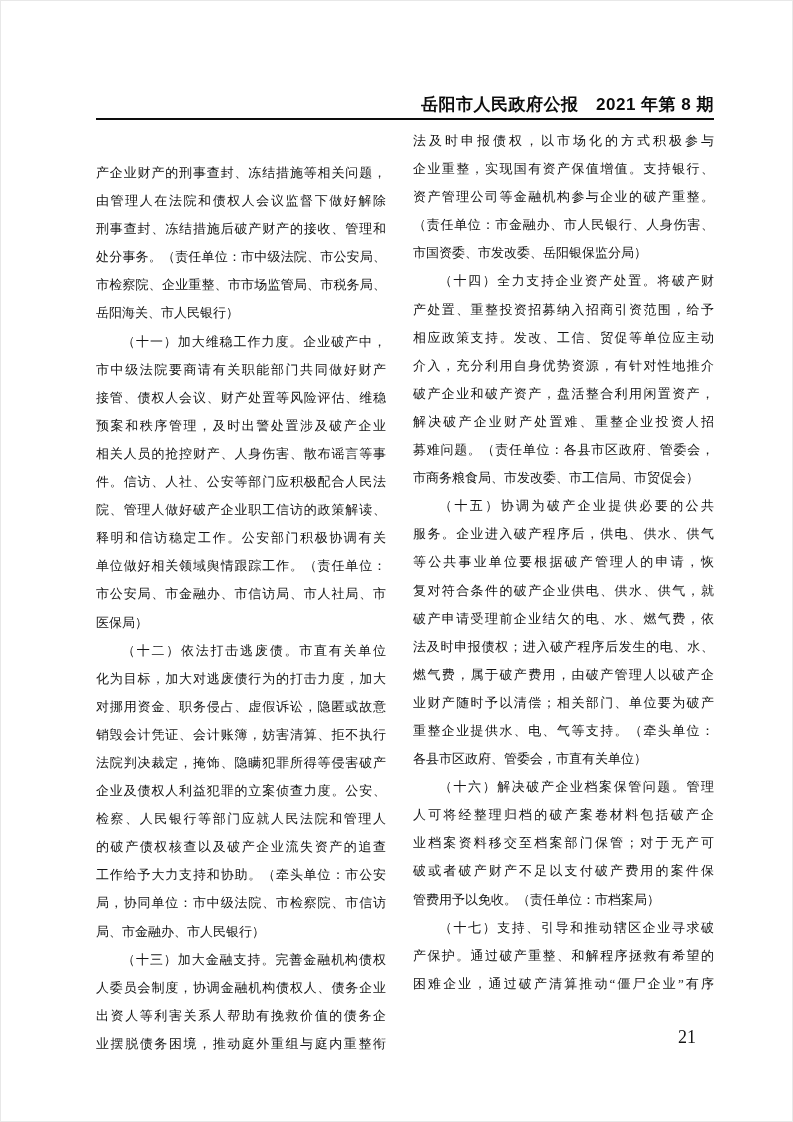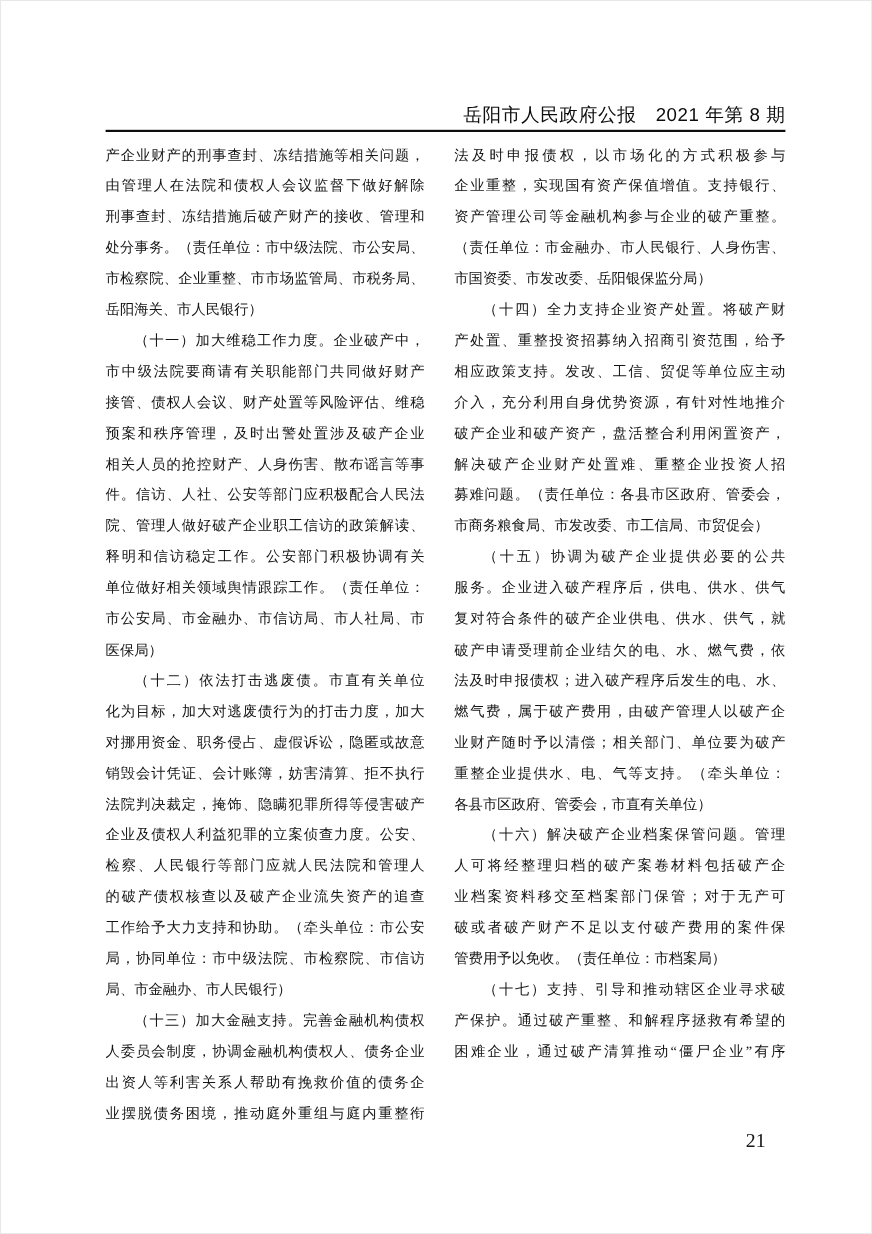--- a/index.html
+++ b/index.html
@@ -21,21 +21,21 @@
   
   .header {
     position: absolute;
     left: 95px;
     top: 94px;
     width: 618px;
   }
   .header-title {
     text-align: right;
     font-family: "Liberation Sans", "DejaVu Sans", sans-serif;
-    font-weight: normal;
+    font-weight: bold;
     font-size: 17px;
     letter-spacing: 0.5px;
     color: #0d0d0d;
     white-space: nowrap;
     line-height: 20px;
   }
   .header-rule {
     margin-top: 3px;
     height: 2px;
     background: #0d0d0d;
@@ -48,21 +48,21 @@
     top: 126px;
     width: 618px;
     display: flex;
     justify-content: space-between;
   }
   .col {
     font-size: 13px;
     line-height: 28.1px;
     color: #141414;
   }
-  .col.left  { width: 290px; }
+  .col.left  { width: 290px; margin-top: 32px; }
   .col.right { width: 301px; }
   .line {
     height: 28.1px;
     text-align: justify;
     text-align-last: justify;
     -moz-text-align-last: justify;
     white-space: nowrap;
     overflow: hidden;
   }
   .line.indent { text-indent: 2em; }
@@ -134,20 +134,21 @@
         <div class="line indent">（十四）全力支持企业资产处置。将破产财</div>
         <div class="line">产处置、重整投资招募纳入招商引资范围，给予</div>
         <div class="line">相应政策支持。发改、工信、贸促等单位应主动</div>
         <div class="line">介入，充分利用自身优势资源，有针对性地推介</div>
         <div class="line">破产企业和破产资产，盘活整合利用闲置资产，</div>
         <div class="line">解决破产企业财产处置难、重整企业投资人招</div>
         <div class="line">募难问题。（责任单位：各县市区政府、管委会，</div>
         <div class="line end">市商务粮食局、市发改委、市工信局、市贸促会）</div>
         <div class="line indent">（十五）协调为破产企业提供必要的公共</div>
         <div class="line">服务。企业进入破产程序后，供电、供水、供气</div>
+        <div class="line">等公共事业单位要根据破产管理人的申请，恢</div>
         <div class="line">复对符合条件的破产企业供电、供水、供气，就</div>
         <div class="line">破产申请受理前企业结欠的电、水、燃气费，依</div>
         <div class="line">法及时申报债权；进入破产程序后发生的电、水、</div>
         <div class="line">燃气费，属于破产费用，由破产管理人以破产企</div>
         <div class="line">业财产随时予以清偿；相关部门、单位要为破产</div>
         <div class="line">重整企业提供水、电、气等支持。（牵头单位：</div>
         <div class="line end">各县市区政府、管委会，市直有关单位）</div>
         <div class="line indent">（十六）解决破产企业档案保管问题。管理</div>
         <div class="line">人可将经整理归档的破产案卷材料包括破产企</div>
         <div class="line">业档案资料移交至档案部门保管；对于无产可</div>

